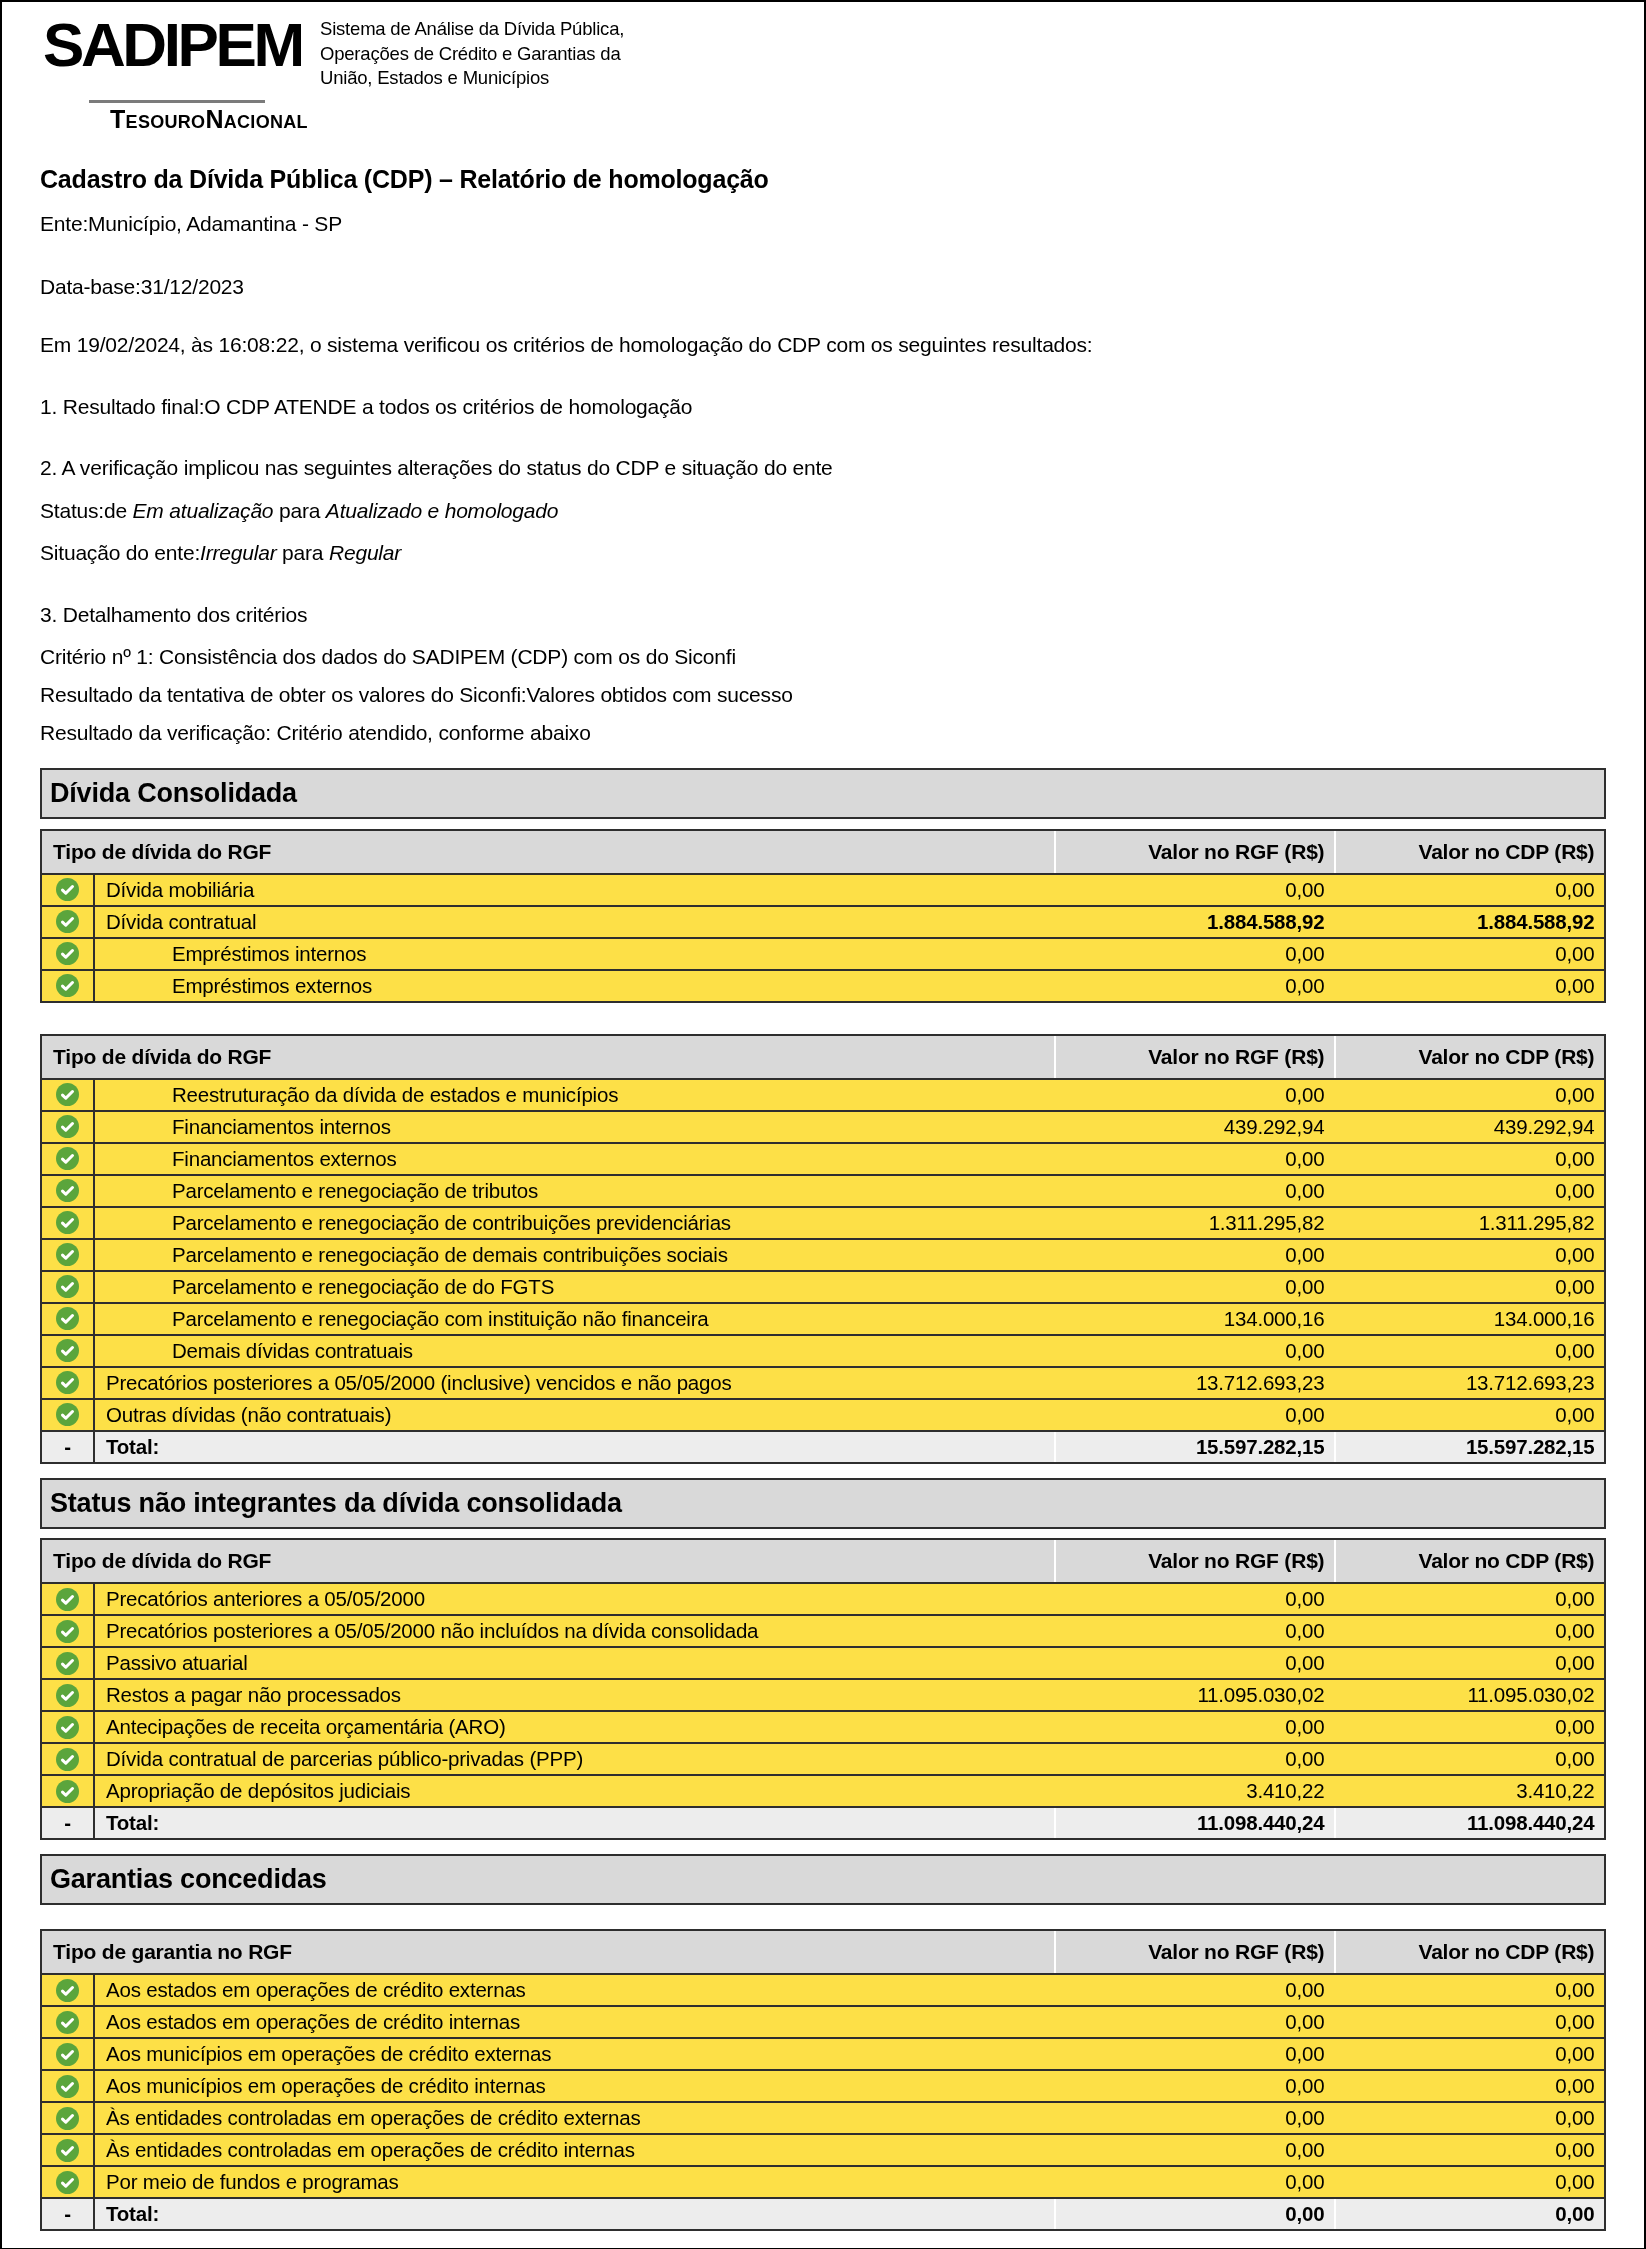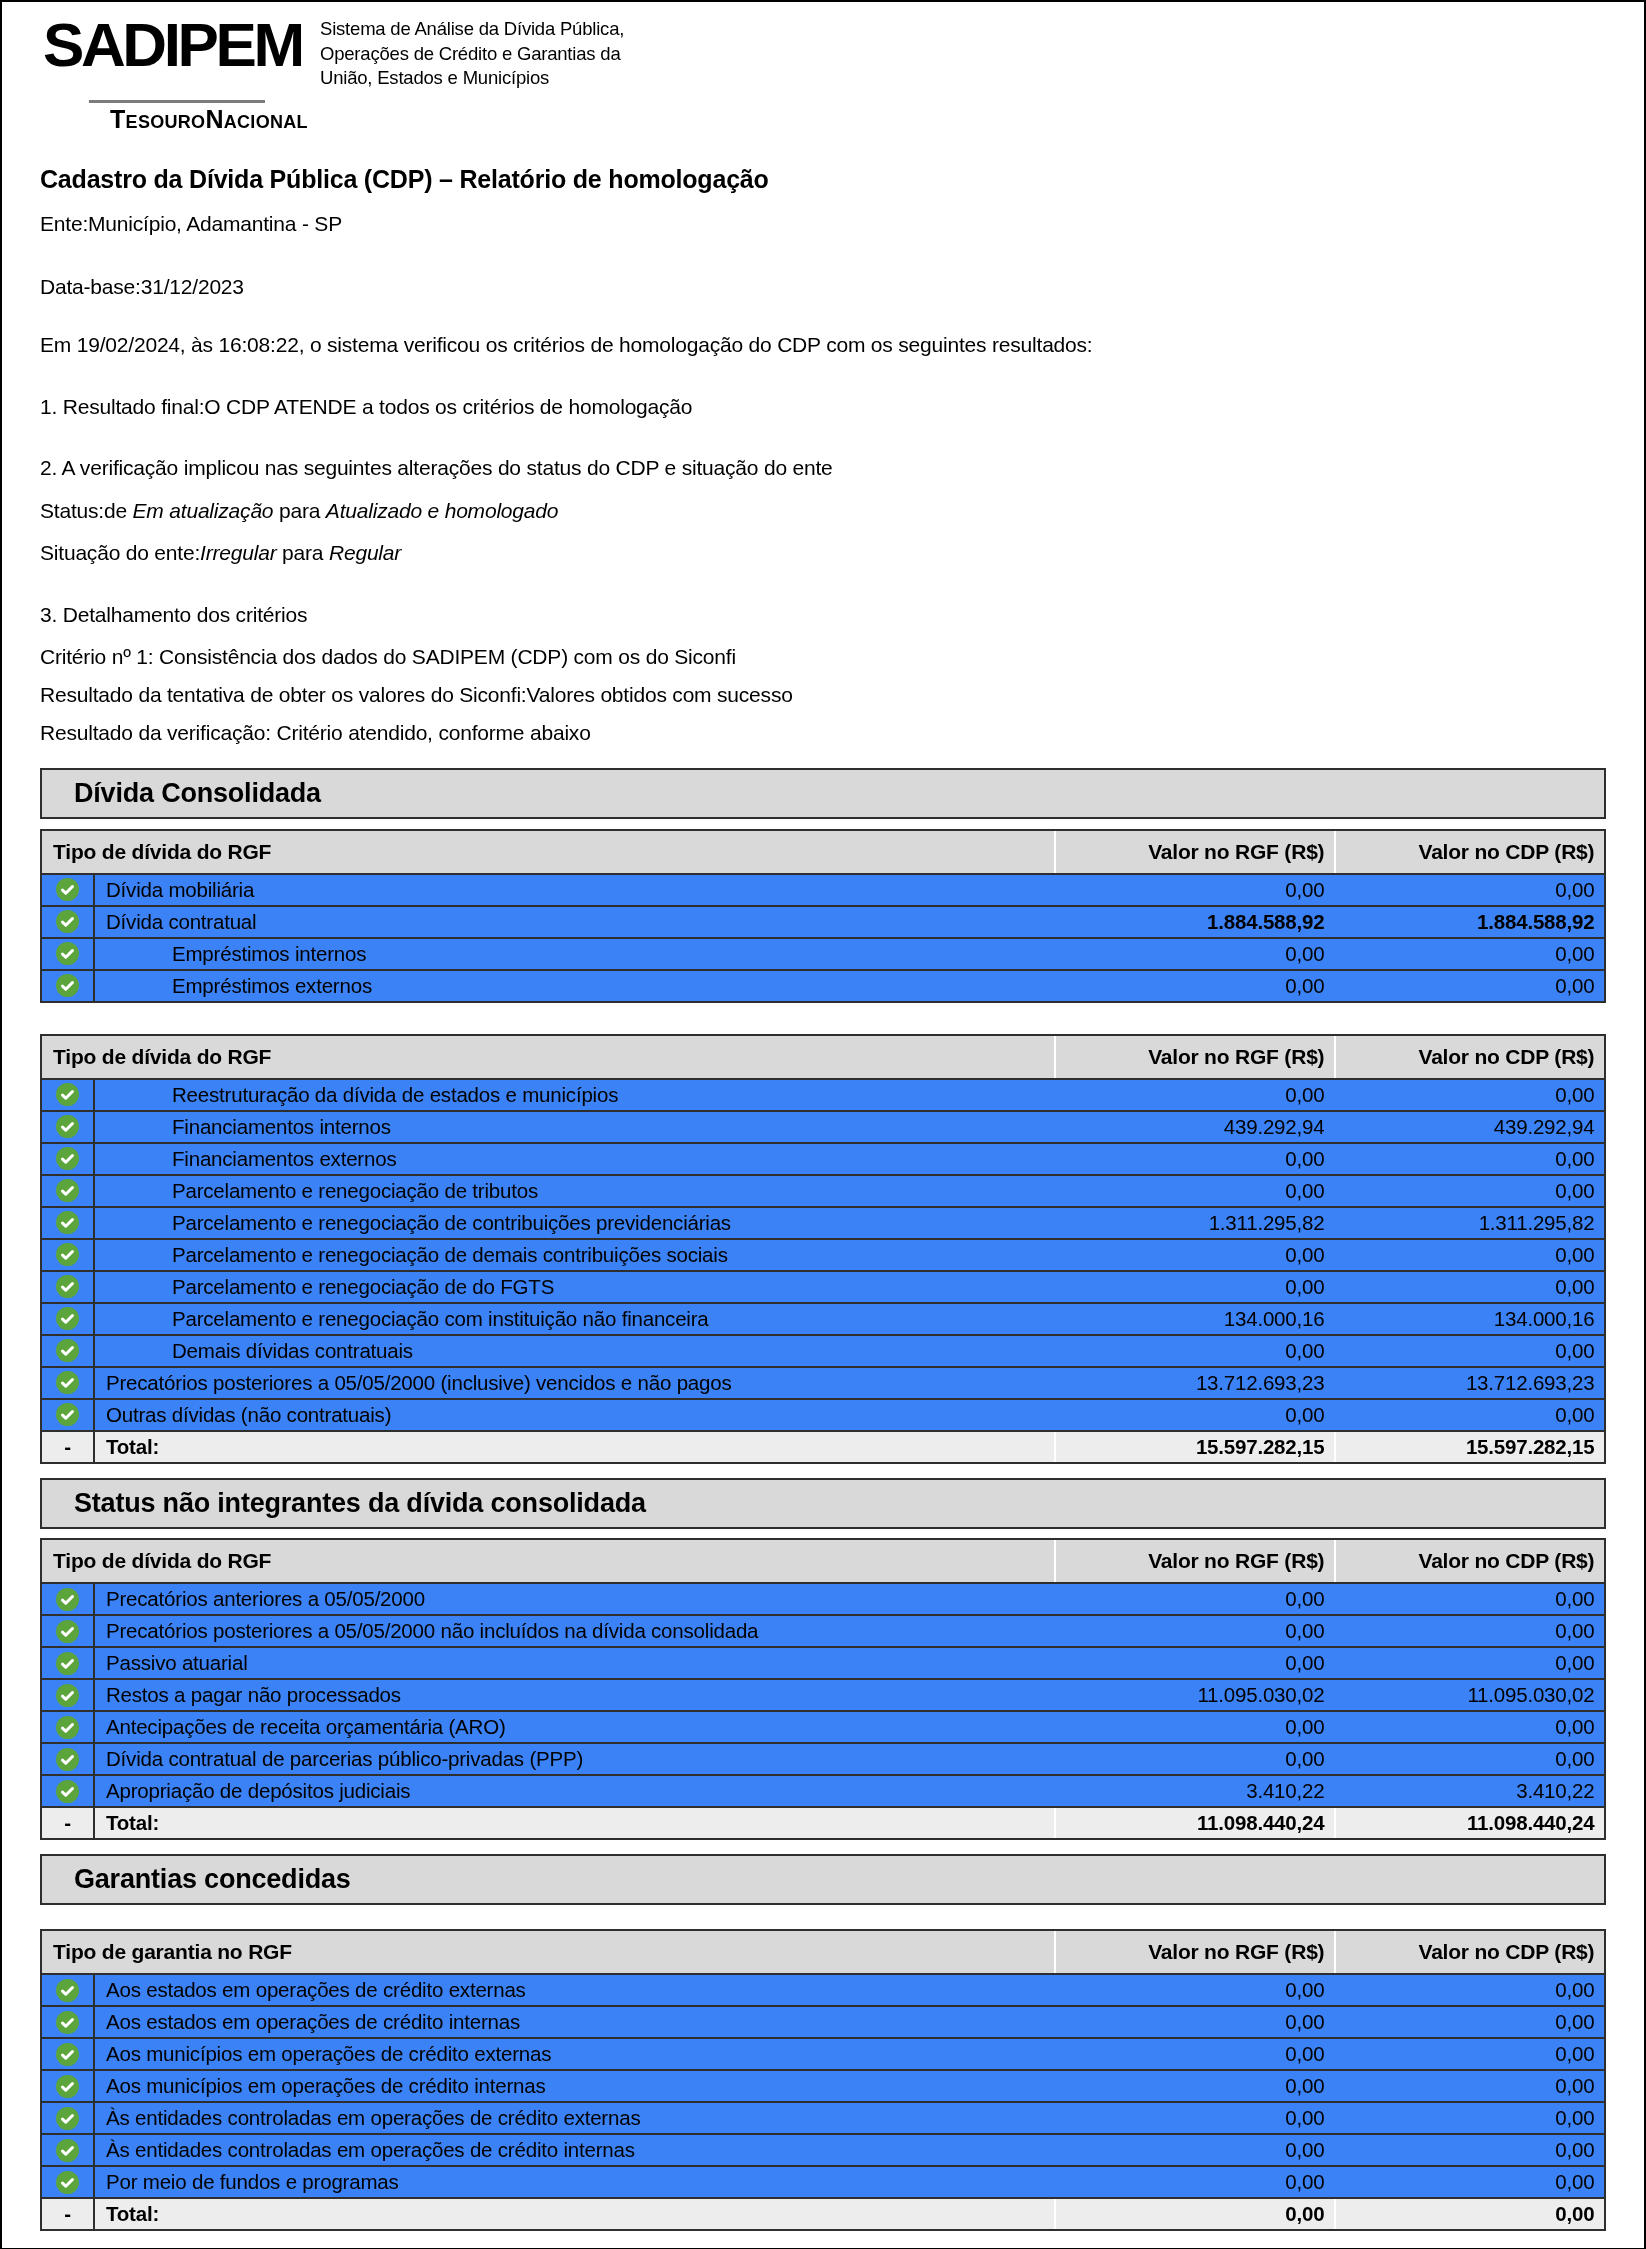--- a/index.html
+++ b/index.html
@@ -30,23 +30,23 @@
   .t-situ{margin-top:18px; font-size:21px;}
   .t-it3{margin-top:37px; font-size:21px;}
   .t-crit{margin-top:18px; font-size:21px;}
   .t-tent{margin-top:13.7px; font-size:21px;}
   .t-verif{margin-top:13.7px; font-size:21px;}
 
   
   .tbl-section{margin-top:23px;}
   .tbl-section + .tbl-section{margin-top:13.7px;}
   .section-band{border:2.1px solid var(--line); background:var(--gray-band); height:51px;
-    display:flex; align-items:center; padding-left:32px; font-size:27px; font-weight:bold;}
+    display:flex; align-items:center; padding-left:8px; font-size:27px; font-weight:bold;}
   .tbl{border:2.1px solid var(--line); border-bottom:none;}
-  .row{display:grid; grid-template-columns:53px 1fr 280px 270px; border-bottom:2.1px solid var(--line); background:#3b82f6;}
+  .row{display:grid; grid-template-columns:53px 1fr 280px 270px; border-bottom:2.1px solid var(--line); background:#fde047;}
   .cell{display:flex; align-items:center; min-height:30px; font-size:20.5px;}
   .thead{background:var(--gray-band);}
   .thead .cell{min-height:42px; font-weight:bold; font-size:21px;}
   .th-label{grid-column:1 / 3; padding-left:11px;}
   .c-val{justify-content:flex-end; padding-right:9.6px;}
   .thead .c-val{border-left:2.7px solid #fff;}
   .c-status{justify-content:center; border-right:2.1px solid var(--line);}
   .ind1{padding-left:11px;}
   .ind2{padding-left:77px;}
   .bold{font-weight:bold;}

